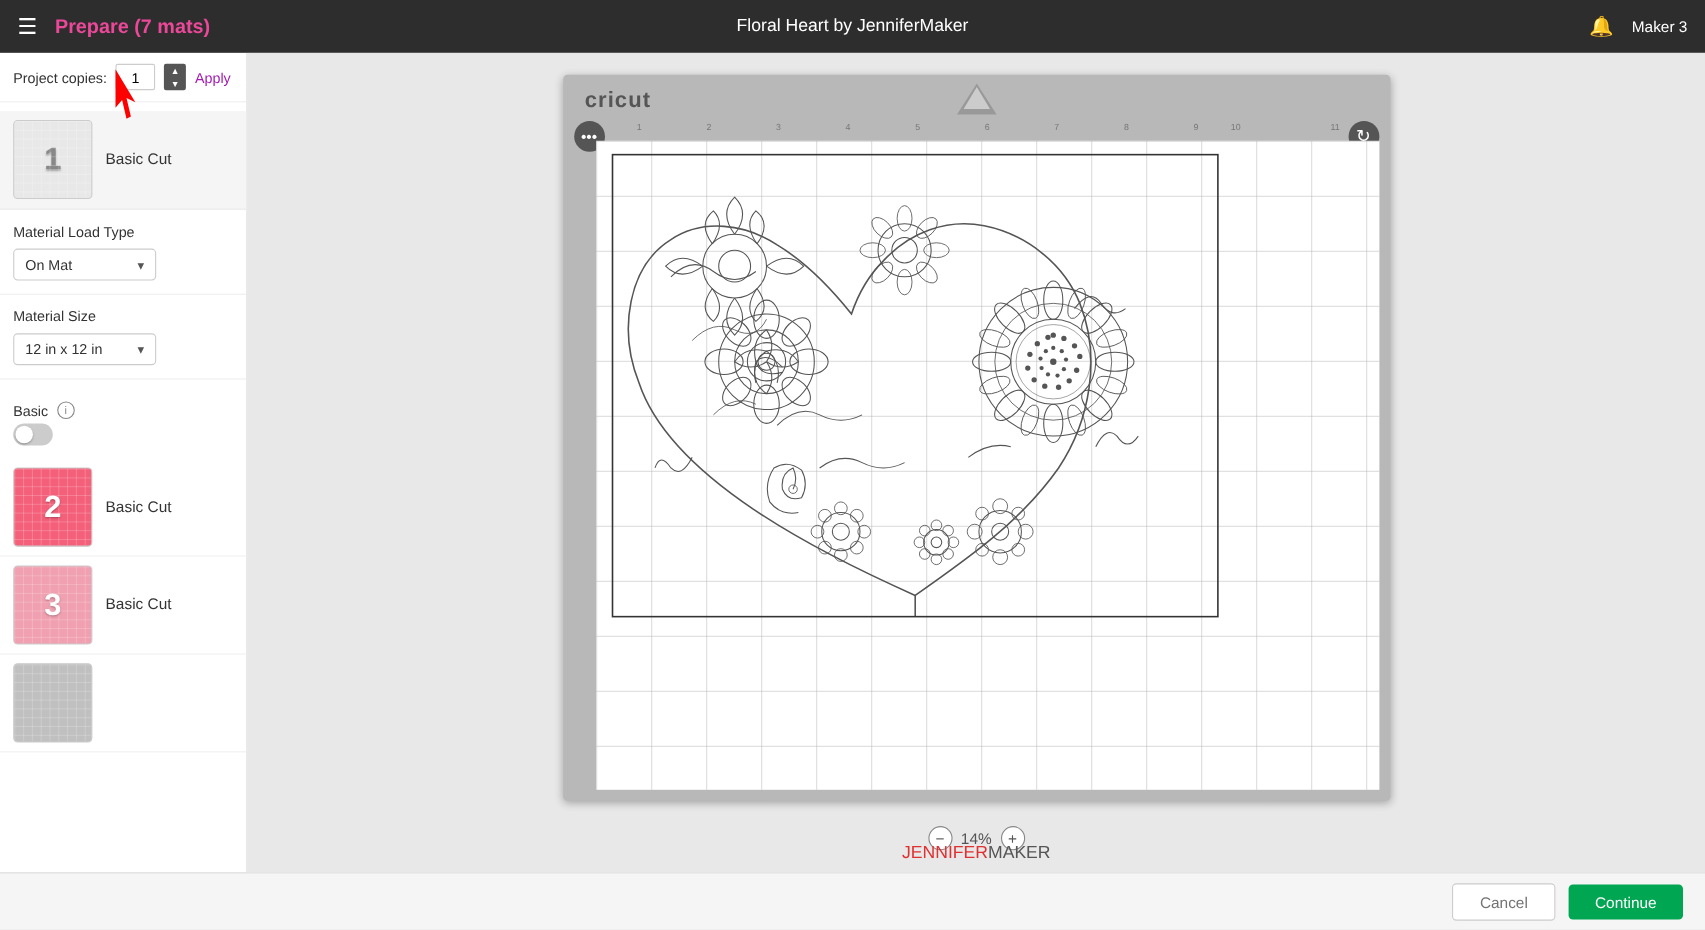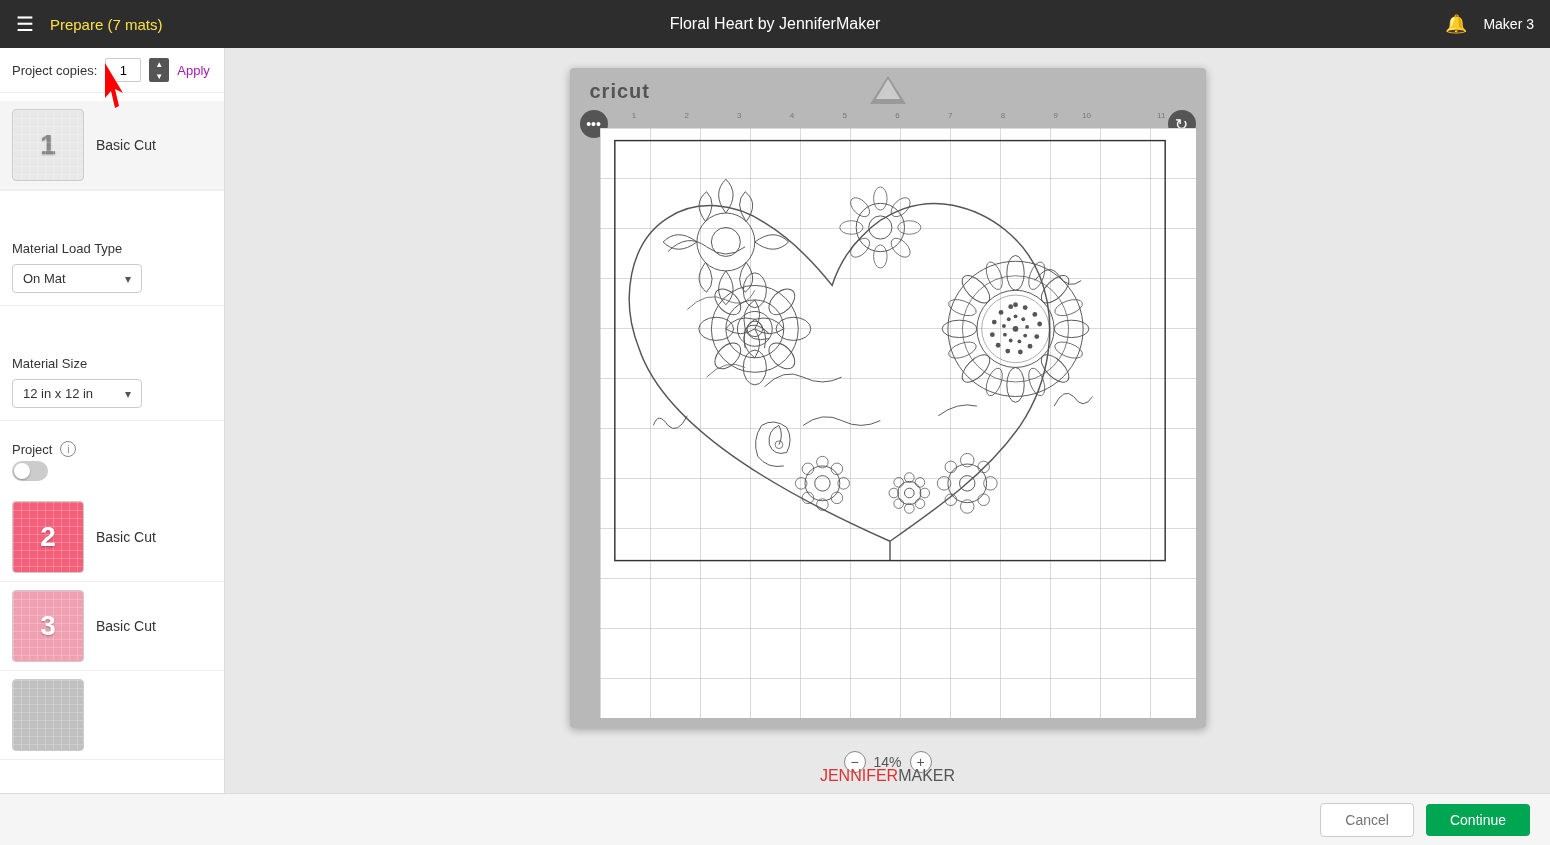--- a/index.html
+++ b/index.html
@@ -10,21 +10,21 @@
       background: #2d2d2d;
       color: white;
       height: 48px;
       display: flex;
       align-items: center;
       padding: 0 16px;
       flex-shrink: 0;
       position: relative;
     }
     .header-menu-icon { cursor: pointer; margin-right: 16px; font-size: 20px; color: white; }
-    .header-title { font-size: 15px; font-weight: 400; color: #fde047; }
+    .header-title { font-size: 18px; font-weight: 700; color: #ec4899; }
     .header-center { position: absolute; left: 50%; transform: translateX(-50%); font-size: 16px; color: white; }
     .header-right { margin-left: auto; display: flex; align-items: center; gap: 16px; font-size: 14px; color: white; }
     .bell-icon { font-size: 18px; }
 
     
     .main-content {
       display: flex;
       flex: 1;
       overflow: hidden;
     }
@@ -101,21 +101,21 @@
         linear-gradient(rgba(255,255,255,0.2) 1px, transparent 1px),
         linear-gradient(90deg, rgba(255,255,255,0.2) 1px, transparent 1px);
       background-size: 8px 8px;
     }
 
     .mat-info { flex: 1; }
     .mat-cut-label { font-size: 14px; color: #333; }
 
     
     .material-section { padding: 12px 12px; border-top: 1px solid #eee; }
-    .material-section-label { font-size: 13px; color: #333; font-weight: 500; margin-bottom: 8px; margin-top: 38px; }
+    .material-section-label { font-size: 13px; color: #333; font-weight: 500; margin-bottom: 8px; }
     .dropdown-select {
       display: flex;
       align-items: center;
       justify-content: space-between;
       border: 1px solid #ccc;
       border-radius: 4px;
       padding: 6px 10px;
       font-size: 13px;
       color: #333;
       cursor: pointer;
@@ -165,21 +165,21 @@
       padding: 20px;
       background: #e8e8e8;
       position: relative;
       overflow: hidden;
     }
 
     .mat-canvas {
       background: #b8b8b8;
       border-radius: 4px;
       position: relative;
-      width: 636px;
+      width: 752px;
       height: 660px;
       box-shadow: 0 2px 8px rgba(0,0,0,0.3);
     }
 
     .cricut-logo {
       position: absolute;
       top: 12px;
       left: 20px;
       font-size: 20px;
       font-weight: 800;
@@ -372,21 +372,21 @@
       <div class="material-section">
         <div class="material-section-label">Material Size</div>
         <div class="dropdown-select">
           <span>12 in x 12 in</span>
           <span class="dropdown-arrow">▾</span>
         </div>
       </div>
 
       <div class="material-section">
         <div class="mirror-row">
-          <span class="mirror-label">Project</span>
+          <span class="mirror-label">Basic</span>
           <div class="info-icon">i</div>
         </div>
         <div class="toggle-wrap">
           <div class="toggle-knob"></div>
         </div>
       </div>
 
       <div class="mat-item">
         <div class="mat-thumbnail mat-thumb-pink">
           <div class="mat-thumb-grid"></div>

